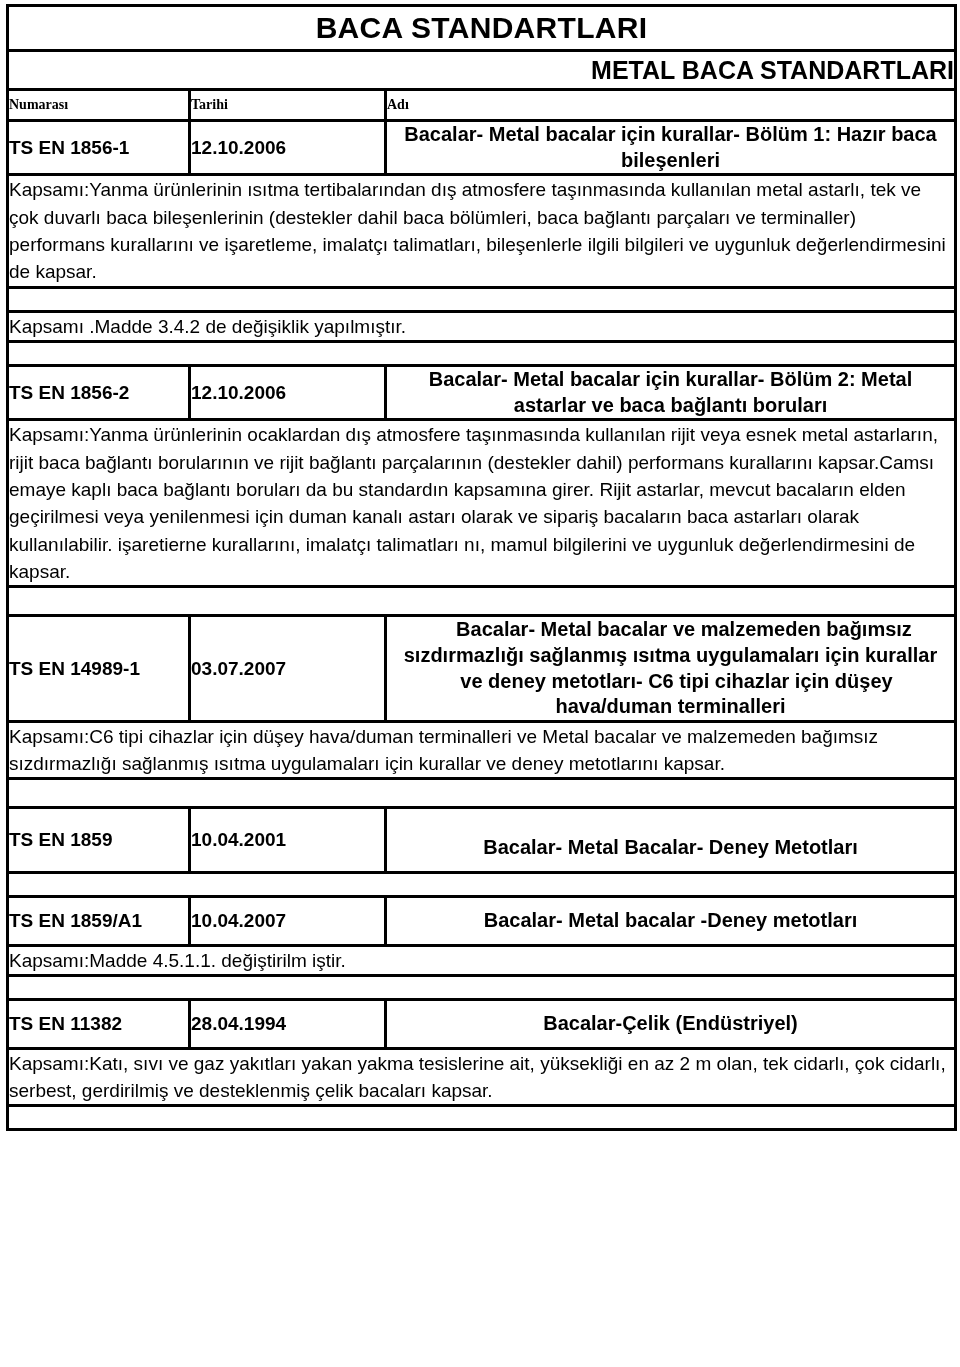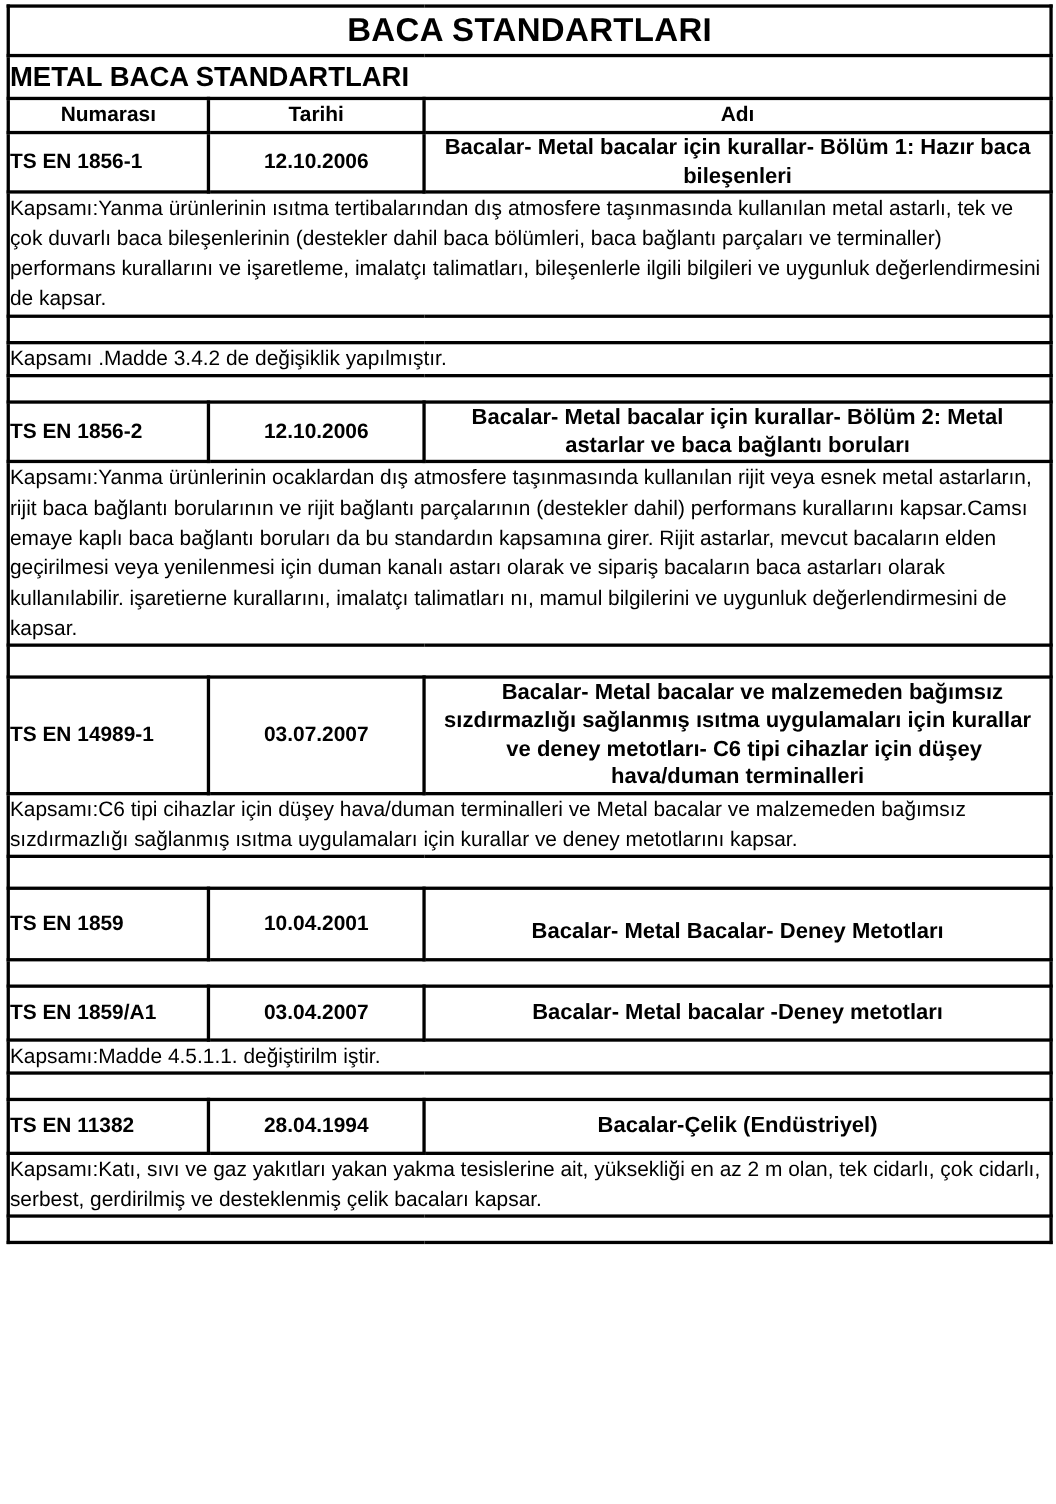--- a/index.html
+++ b/index.html
@@ -44,46 +44,46 @@
   .title-main {
     text-align: center;
     font-size: 30px;
     font-weight: bold;
     letter-spacing: 0.3px;
     height: 42px;
     line-height: 42px;
     white-space: nowrap;
   }
   .title-sub {
-    text-align: left;
+    text-align: right;
     font-size: 25px;
     font-weight: bold;
     height: 36px;
     line-height: 36px;
     white-space: nowrap;
   }
 
   
   .col-head {
-    text-align: center;
-    font-size: 19px;
+    font-size: 14px;
     font-weight: bold;
     height: 28px;
     line-height: 28px;
+    font-family: Liberation Serif, serif;
   }
 
   
   .cell-num {
     text-align: left;
     font-size: 19px;
     font-weight: bold;
     padding: 6px 2px;
   }
   .cell-date {
-    text-align: center;
+    text-align: left;
     font-size: 19px;
     font-weight: bold;
     padding: 6px 2px;
   }
   .cell-name {
     text-align: center;
     font-size: 20px;
     font-weight: bold;
     padding: 7px 10px;
     line-height: 1.28;
@@ -191,21 +191,21 @@
         <td class="cell-name one-line">
           <span style="display: block; margin-top: 16px;">Bacalar- Metal Bacalar- Deney Metotları</span>
         </td>
       </tr>
       <tr>
         <td class="spacer-cell" colspan="3"></td>
       </tr>
 
       <tr>
         <td class="cell-num">TS EN 1859/A1</td>
-        <td class="cell-date">03.04.2007</td>
+        <td class="cell-date">10.04.2007</td>
         <td class="cell-name one-line">
           <span style="display: block;">Bacalar- Metal bacalar -Deney metotları</span>
         </td>
       </tr>
       <tr>
         <td class="cell-scope" colspan="3">Kapsamı:Madde 4.5.1.1. değiştirilm iştir.</td>
       </tr>
       <tr>
         <td class="spacer-cell" colspan="3"></td>
       </tr>

